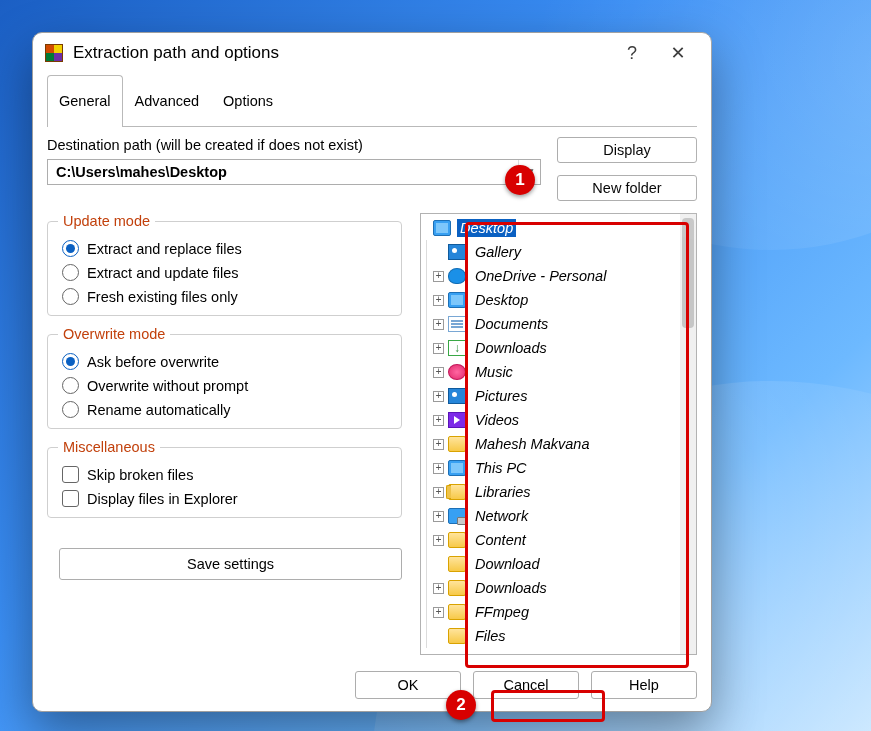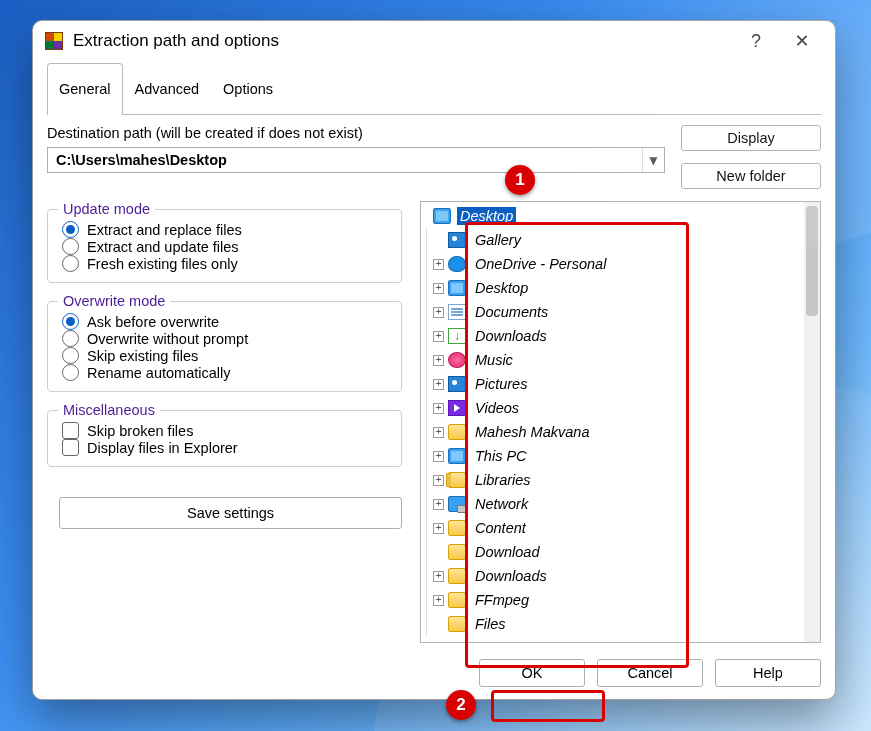--- a/index.html
+++ b/index.html
@@ -18,22 +18,22 @@
   body::before, body::after {
     content: "";
     position: absolute;
     border-radius: 50%;
   }
   body::before { width: 800px; height: 800px; right: -300px; bottom: -450px; background: radial-gradient(circle at 30% 30%, rgba(255,255,255,0.25), transparent 60%); }
   body::after  { width: 600px; height: 600px; right: -200px; top: -350px; background: radial-gradient(circle at 70% 70%, rgba(255,255,255,0.15), transparent 60%); }
 
   .window {
     position: absolute;
-    left: 32px; top: 20px;
-    width: 804px; height: 680px;
+    left: 32px; top: 32px;
+    width: 680px; height: 680px;
     background: #fff;
     border: 1px solid #9f9f9f;
     border-radius: 10px;
     box-shadow: 0 20px 50px rgba(0,0,0,.4);
     display: flex;
     flex-direction: column;
     overflow: hidden;
   }
 
   .titlebar {
@@ -98,22 +98,22 @@
 
   .body2 { display:flex; gap:18px; margin-top:12px; flex:1; min-height:0; }
   .col-left { width:355px; display:flex; flex-direction:column; gap:10px; }
 
   fieldset {
     border:1px solid #cfcfcf;
     border-radius:4px;
     padding: 4px 10px 10px 10px;
     margin:0;
   }
-  fieldset legend { padding:0 5px; color:#4c1d95; }
-  .opt { display:flex; align-items:center; gap:8px; margin-left:4px; }
+  fieldset legend { padding:0 5px; color:#c2410c; }
+  .opt { display:flex; align-items:center; gap:8px; margin-top:7px; margin-left:4px; }
   .radio, .check {
     width:17px; height:17px;
     border:1.5px solid #666;
     display:inline-flex; align-items:center; justify-content:center;
     flex:none;
   }
   .radio { border-radius:50%; }
   .radio.sel { border-color:#0a60c2; }
   .radio.sel::after { content:""; width:9px; height:9px; background:#0a60c2; border-radius:50%; }
   .check { border-radius:3px; }
@@ -265,24 +265,20 @@
           <div class="opt">
             <span class="radio sel"></span>
             <span>Ask before overwrite</span>
           </div>
           <div class="opt">
             <span class="radio"></span>
             <span>Overwrite without prompt</span>
           </div>
           <div class="opt">
             <span class="radio"></span>
-            <span>Skip existing files</span>
-          </div>
-          <div class="opt">
-            <span class="radio"></span>
             <span>Rename automatically</span>
           </div>
         </fieldset>
 
         <fieldset>
           <legend>Miscellaneous</legend>
           <div class="opt">
             <span class="check"></span>
             <span>Skip broken files</span>
           </div>

